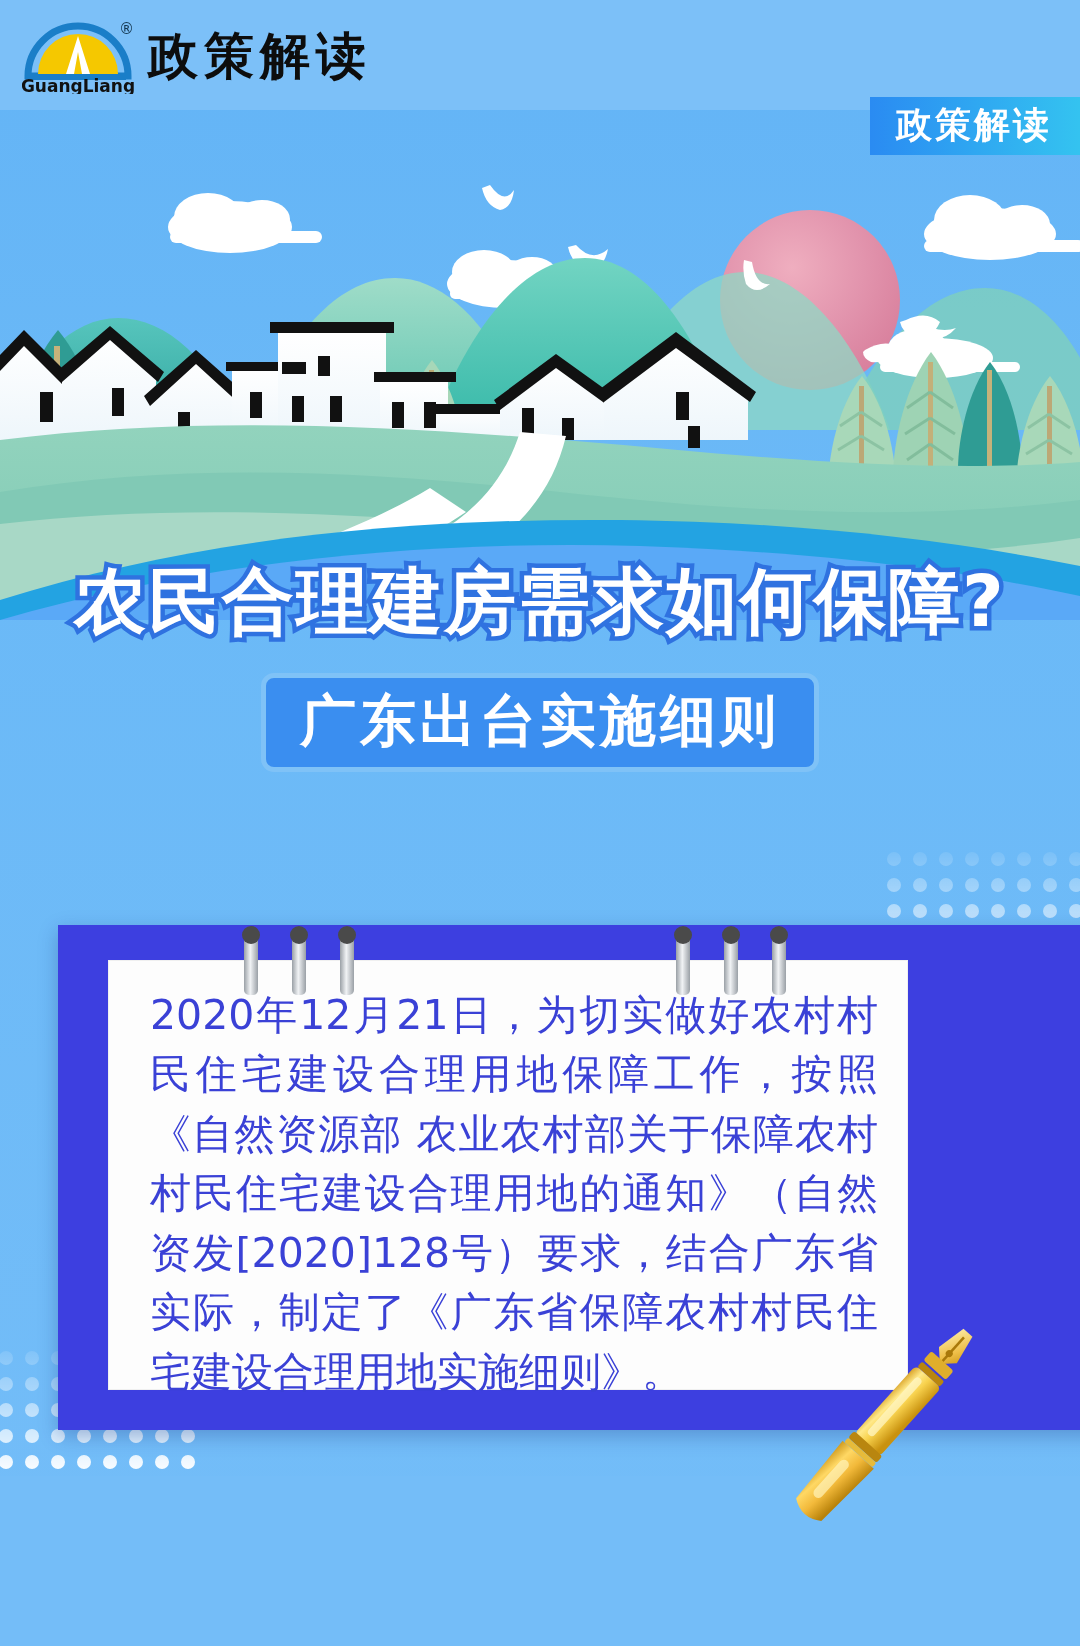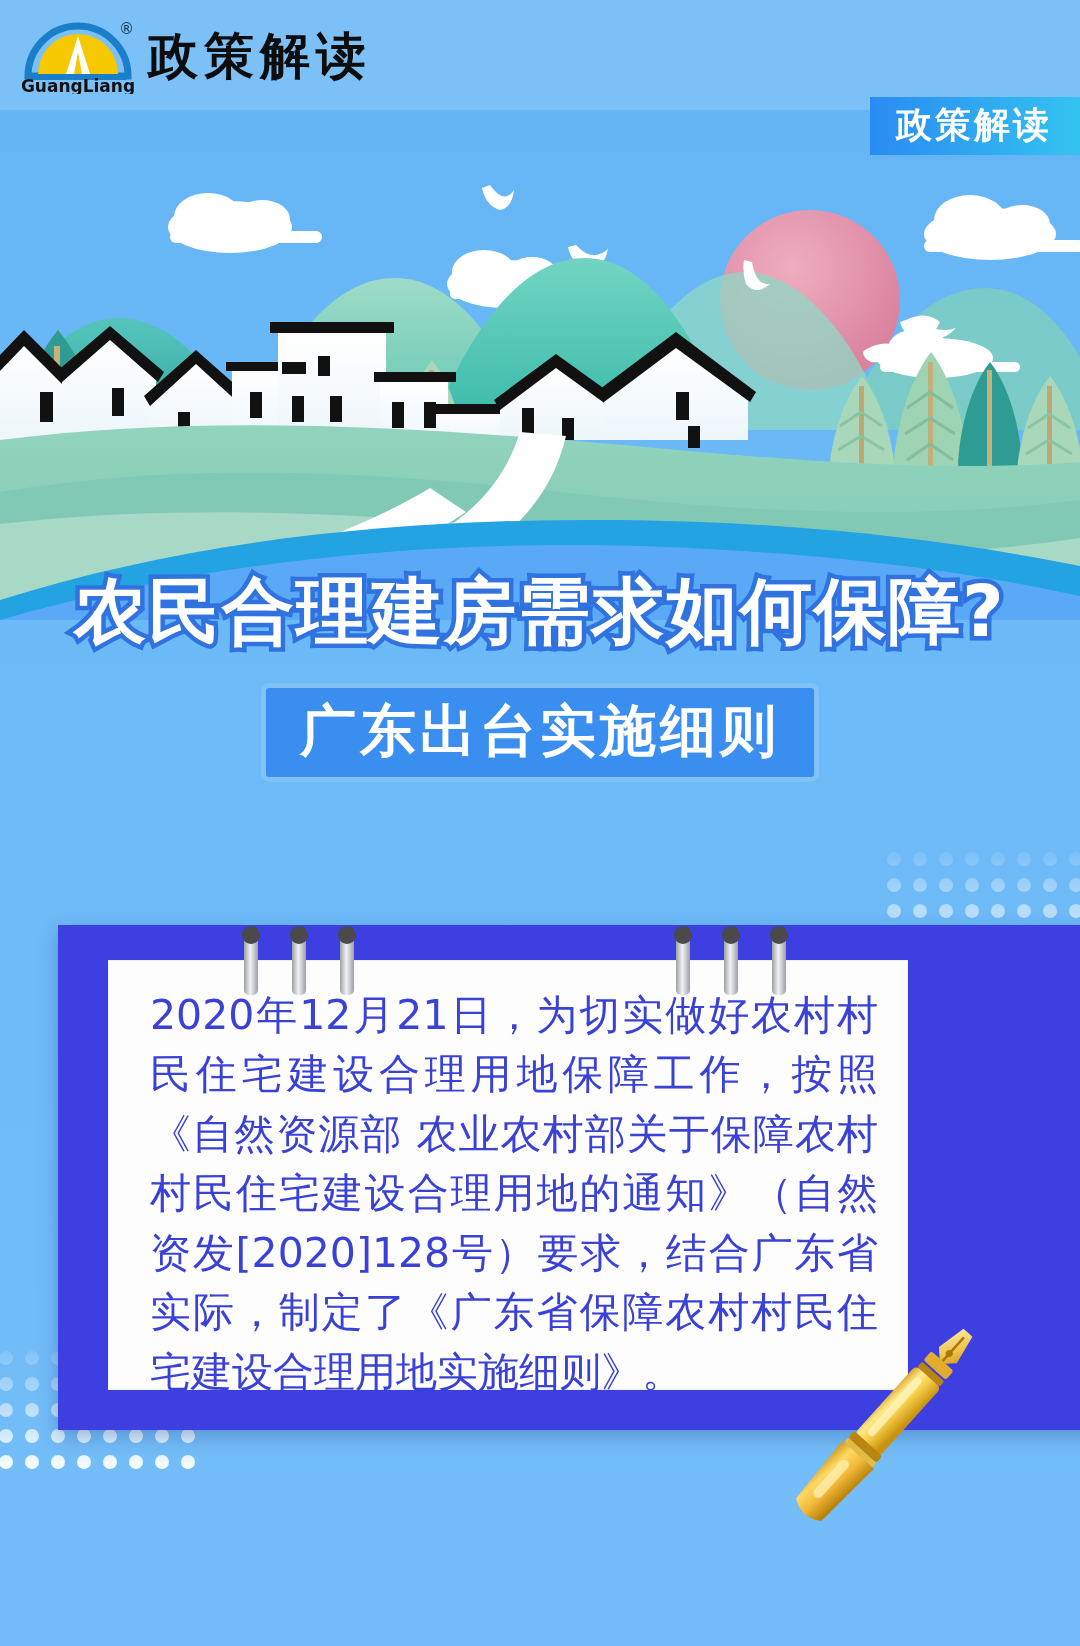--- a/index.html
+++ b/index.html
@@ -44,27 +44,27 @@
   
   .title-block{position:absolute;left:0;top:560px;width:1080px;z-index:30;text-align:center;}
   .main-title{
     font-family:"DejaVu Sans",sans-serif;
     font-size:72px;font-weight:bold;letter-spacing:2px;
     color:#ffffff;
     -webkit-text-stroke:9px #2f72e0;
     paint-order:stroke fill;
     line-height:1.15;
     white-space:nowrap;
-    margin:10px;
+    margin:0;
   }
   .sub-wrap{margin-top:30px;display:flex;justify-content:center;}
   .sub-box{
     background:#3a8ef0;
     border:5px solid #7fc2f7;
-    border-radius:8px;
+    border-radius:13px;
     padding:12px 34px 16px 34px;
   }
   .sub-title{
     font-family:"DejaVu Sans",sans-serif;
     font-size:56px;font-weight:bold;color:#ffffff;letter-spacing:4px;
     line-height:1.1;white-space:nowrap;
   }
 
   
   .dots{position:absolute;z-index:15;pointer-events:none;}

